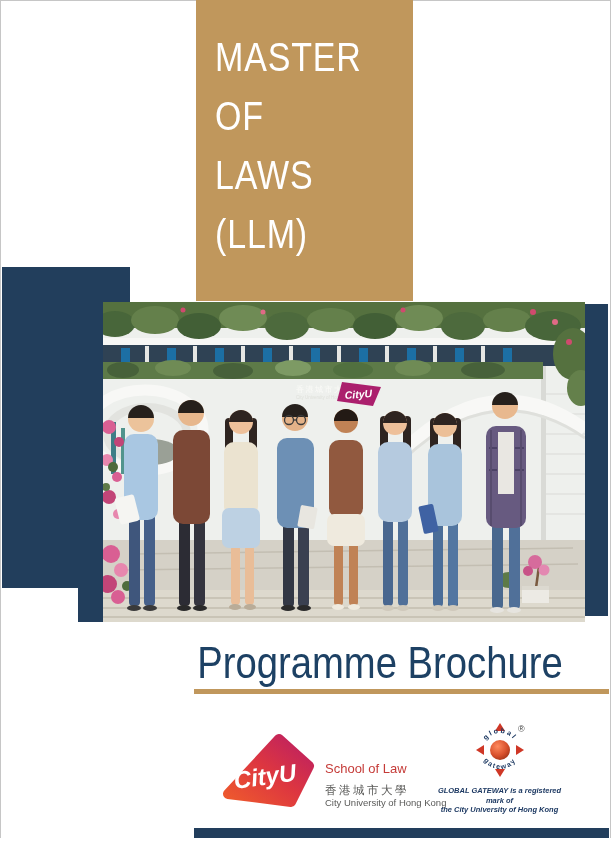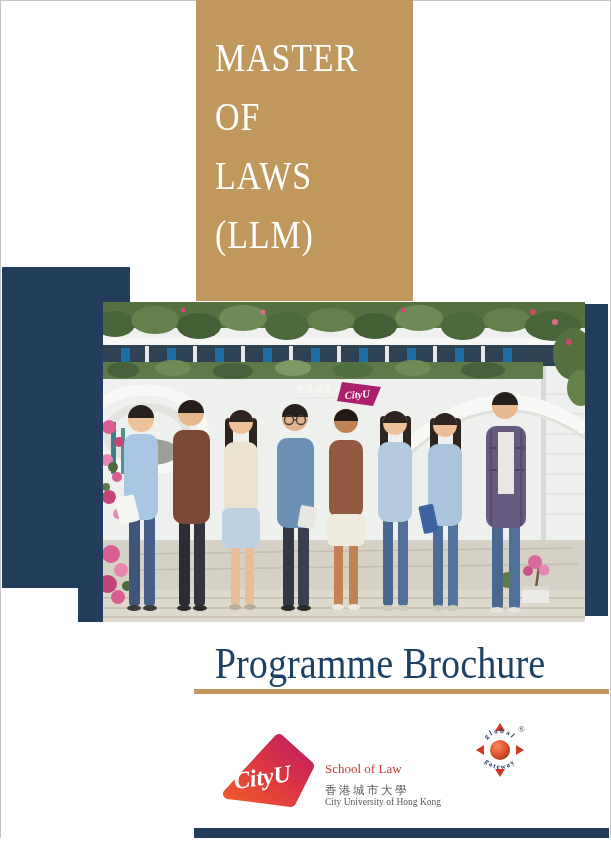--- a/index.html
+++ b/index.html
@@ -1,17 +1,17 @@
 <!DOCTYPE html>
 <html><head>
 <meta charset="utf-8">
 <style>
   html,body{margin:0;padding:0;background:#fff;}
   .stage{position:relative;width:611px;height:838px;background:#fff;overflow:hidden;
-         font-family:Liberation Serif, serif;}
+         font-family:Liberation Sans, sans-serif;}
   .sheet{position:absolute;left:0;top:0;width:609px;height:856px;border:1px solid #c6c6c6;background:#fff;}
 
   .gold-box{position:absolute;left:196px;top:0;width:217px;height:301px;background:#C0975C;}
   .title-lines{position:absolute;left:19px;top:28px;transform:scaleX(.85);transform-origin:0 0;}
   .title-line{color:#fff;font-size:40px;line-height:59px;font-weight:400;letter-spacing:1px;white-space:nowrap;}
 
   .navy-main{position:absolute;left:2px;top:267px;width:128px;height:321px;background:#223E5C;}
   .navy-step{position:absolute;left:78px;top:588px;width:25px;height:34px;background:#223E5C;}
   .navy-strip{position:absolute;left:585px;top:304px;width:23px;height:312px;background:#223E5C;}
 
@@ -326,16 +326,20 @@
       <polygon points="22,27 22,37 14,32" fill="#cf3726"></polygon>
       <polygon points="54,27 54,37 62,32" fill="#cf3726"></polygon>
       <text font-size="7" font-weight="bold" fill="#1e3a63" letter-spacing="2">
         <textPath href="#ggTop" startOffset="50%" text-anchor="middle">global</textPath>
       </text>
       <text font-size="7" font-weight="bold" fill="#1e3a63" letter-spacing="1.5">
         <textPath href="#ggBot" startOffset="50%" text-anchor="middle">gateway</textPath>
       </text>
       <text x="56" y="14" font-size="9" fill="#444444">®</text>
     </svg>
+    <div class="gg-caption">
+      <div>GLOBAL GATEWAY is a registered mark of</div>
+      <div>the City University of Hong Kong</div>
+    </div>
   </div>
 
   <div class="footer-bar"></div>
 </div>
 
 </body></html>

